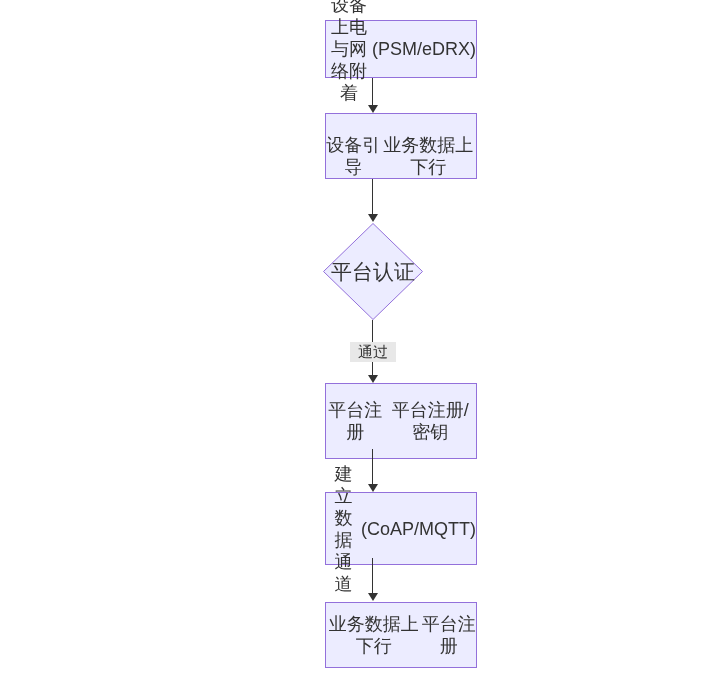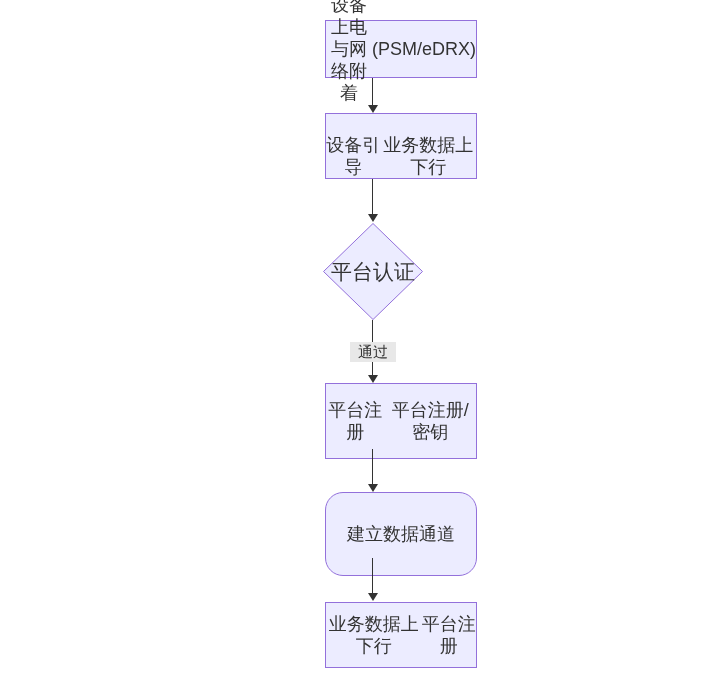--- a/index.html
+++ b/index.html
@@ -30,21 +30,21 @@
     display: flex; flex-direction: row;
     align-items: center; justify-content: center;
     text-align: center;
     font-size: 18px; line-height: 22px;
     box-sizing: border-box;
     margin-left: 28px;
   }
   .n1 { top: 20px;  height: 58px; }
   .n2 { top: 113px; height: 66px; align-items: flex-end; }
   .n4 { top: 383px; height: 76px; }
-  .n5 { top: 492px; height: 84px; border-radius: 18px; }
+  .n5 { top: 492px; height: 73px; }
   .n6 { top: 602px; height: 66px; }
 
   .edge-line {
     position: absolute;
     left: 372px; width: 1px;
     background: var(--edge-color);
   }
   .el1 { top: 78px;  height: 28px; }
   .el2 { top: 179px; height: 36px; }
   .el3 { top: 320px; height: 56px; }
@@ -128,20 +128,21 @@
   <div class="node n4">
     <span>平台注册</span>
     <span>平台注册/密钥</span>
   </div>
 
   <div class="edge-line el4"></div>
   <div class="arrowhead ah4"></div>
 
   <div class="node n5">
     <span>建立数据通道</span>
+    <span>(CoAP/MQTT)</span>
   </div>
 
   <div class="edge-line el5"></div>
   <div class="arrowhead ah5"></div>
 
   <div class="node n6">
     <span>业务数据上下行</span>
     <span>平台注册</span>
   </div>
 

